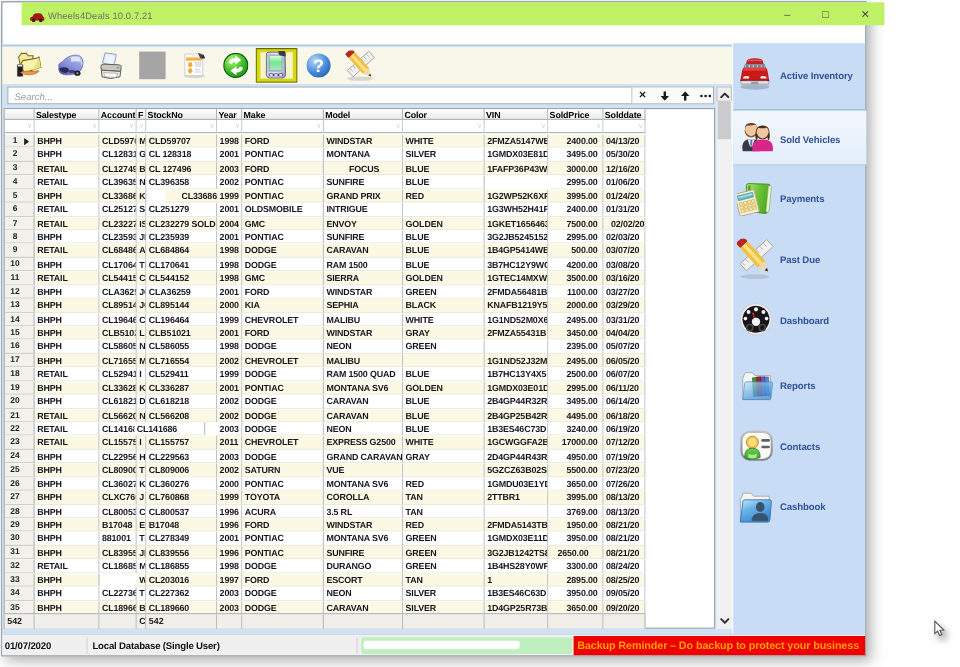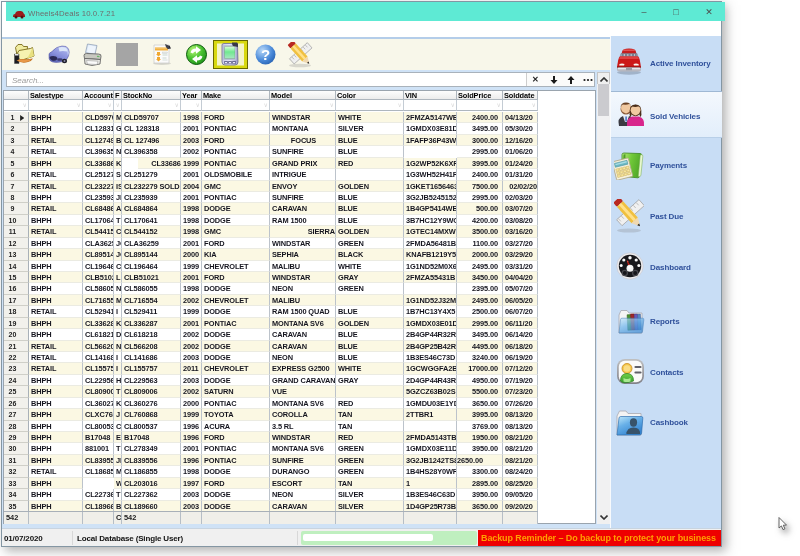--- a/index.html
+++ b/index.html
@@ -3,21 +3,21 @@
 <meta charset="utf-8">
 <style>
 * { margin:0; padding:0; box-sizing:border-box; }
 html,body { width:800px; height:556px; background:#fff; font-family:"Liberation Sans",sans-serif; overflow:hidden; }
 #win {
   position:absolute; left:1px; top:1px; width:721px; height:546px;
   background:#fff; border:1px solid #8496a3;
   box-shadow: 4px 4px 10px rgba(100,100,100,0.5);
 }
 
-#titlebar { position:absolute; left:4px; top:0; width:719px; height:19px; background:#5eead4; }
+#titlebar { position:absolute; left:16px; top:0; width:719px; height:19px; background:#bef264; }
 #title-text { position:absolute; left:22px; top:7px; font-size:7.8px; color:#6e6e6e; letter-spacing:0.1px; }
 .winbtn { position:absolute; top:0; width:30px; height:19px; color:#4d4d4d; font-size:9px; text-align:center; line-height:20px; }
 #menubar { position:absolute; left:0; top:19px; width:719px; height:16px; background:#fff; }
 .menuitem { position:absolute; top:5px; font-size:8.5px; color:#2b2b2b; letter-spacing:-0.1px; }
 #bluestripe { position:absolute; left:0; top:35px; width:608px; height:2px; background:#b4cde9; }
 #toolbar { position:absolute; left:0; top:37px; width:608px; height:31px; background:#f8f7ea; }
 .tbicon { position:absolute; }
 #client { position:absolute; left:0; top:68px; width:608px; height:459px; background:#cfe2f6; }
 #searchrow { position:absolute; left:4px; top:2px; width:589px; height:15px; background:#fff; border:1px solid #a9b2bb; }
 #searchtext { position:absolute; left:5px; top:2.5px; font-style:italic; color:#9b9b9b; font-size:8px; }
@@ -400,21 +400,21 @@
 <div class="row odd" style="top:135.29px;">
           <div class="gut">
             <span>11</span>
           </div>
           <div class="cell" style="left:25px;width:54px;">RETAIL</div>
           <div class="cell" style="left:79px;width:31px;">CL54415</div>
           <div class="cell" style="left:110px;width:8px;">C</div>
           <div class="cell" style="left:118px;width:59px;">CL544152</div>
           <div class="cell" style="left:177px;width:21px;">1998</div>
           <div class="cell" style="left:198px;width:68px;">GMC</div>
-          <div class="cell" style="left:266px;width:66px;text-align:right;">SIERRA</div>
+          <div class="cell" style="left:266px;width:66px;">SIERRA</div>
           <div class="cell" style="left:332px;width:68px;">GOLDEN</div>
           <div class="cell" style="left:400px;width:53px;">1GTEC14MXW2</div>
           <div class="cell" style="left:453px;width:46px;text-align:right;padding-right:4px;padding-left:0;">3500.00</div>
           <div class="cell" style="left:499px;width:35px;">03/16/20</div>
         </div>
 <div class="row even" style="top:146.71px;">
           <div class="gut">
             <span>12</span>
           </div>
           <div class="cell" style="left:25px;width:54px;">BHPH</div>
@@ -573,21 +573,21 @@
           <div class="cell" style="left:453px;width:46px;text-align:right;padding-right:4px;padding-left:0;">4495.00</div>
           <div class="cell" style="left:499px;width:35px;">06/18/20</div>
         </div>
 <div class="row even" style="top:261.00px;">
           <div class="gut">
             <span>22</span>
           </div>
           <div class="cell" style="left:25px;width:54px;">RETAIL</div>
           <div class="cell" style="left:79px;width:31px;">CL14168</div>
           <div class="cell" style="left:110px;width:8px;">I</div>
-          <div class="cell" style="left:118px;width:59px;">CL141686</div>
+          <div class="cell" style="left:108px;width:59px;">CL141686</div>
           <div class="cell" style="left:177px;width:21px;">2003</div>
           <div class="cell" style="left:198px;width:68px;">DODGE</div>
           <div class="cell" style="left:266px;width:66px;">NEON</div>
           <div class="cell" style="left:332px;width:68px;">BLUE</div>
           <div class="cell" style="left:400px;width:53px;">1B3ES46C73D</div>
           <div class="cell" style="left:453px;width:46px;text-align:right;padding-right:4px;padding-left:0;">3240.00</div>
           <div class="cell" style="left:499px;width:35px;">06/19/20</div>
         </div>
 <div class="row odd" style="top:272.43px;">
           <div class="gut">
@@ -723,21 +723,21 @@
           </div>
           <div class="cell" style="left:25px;width:54px;">BHPH</div>
           <div class="cell" style="left:79px;width:31px;">CL83955</div>
           <div class="cell" style="left:110px;width:8px;">JE</div>
           <div class="cell" style="left:118px;width:59px;">CL839556</div>
           <div class="cell" style="left:177px;width:21px;">1996</div>
           <div class="cell" style="left:198px;width:68px;">PONTIAC</div>
           <div class="cell" style="left:266px;width:66px;">SUNFIRE</div>
           <div class="cell" style="left:332px;width:68px;">GREEN</div>
           <div class="cell" style="left:400px;width:53px;">3G2JB1242TS8</div>
-          <div class="cell" style="left:453px;width:46px;text-align:left;padding-right:4px;padding-left:0;">2650.00</div>
+          <div class="cell" style="left:453px;width:46px;text-align:center;padding-right:4px;padding-left:0;">2650.00</div>
           <div class="cell" style="left:499px;width:35px;">08/21/20</div>
         </div>
 <div class="row even" style="top:375.29px;">
           <div class="gut">
             <span>32</span>
           </div>
           <div class="cell" style="left:25px;width:54px;">RETAIL</div>
           <div class="cell" style="left:79px;width:31px;">CL18685</div>
           <div class="cell" style="left:110px;width:8px;">M</div>
           <div class="cell" style="left:118px;width:59px;">CL186855</div>

